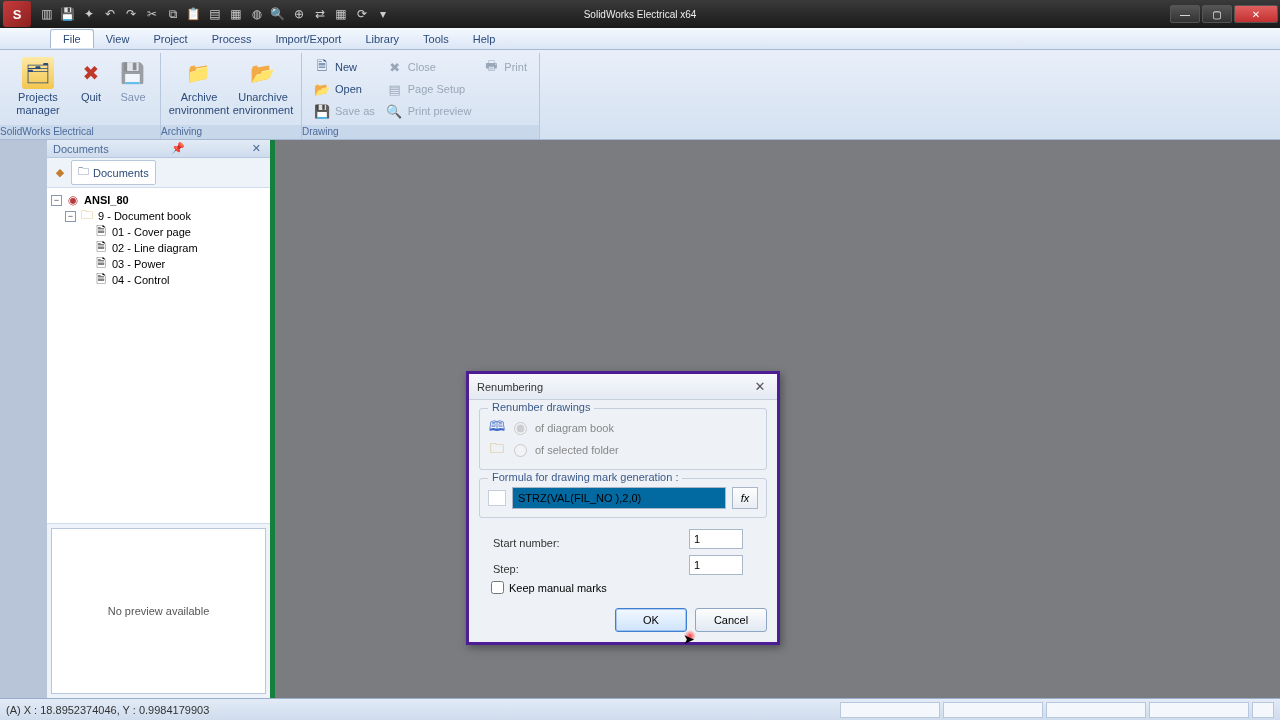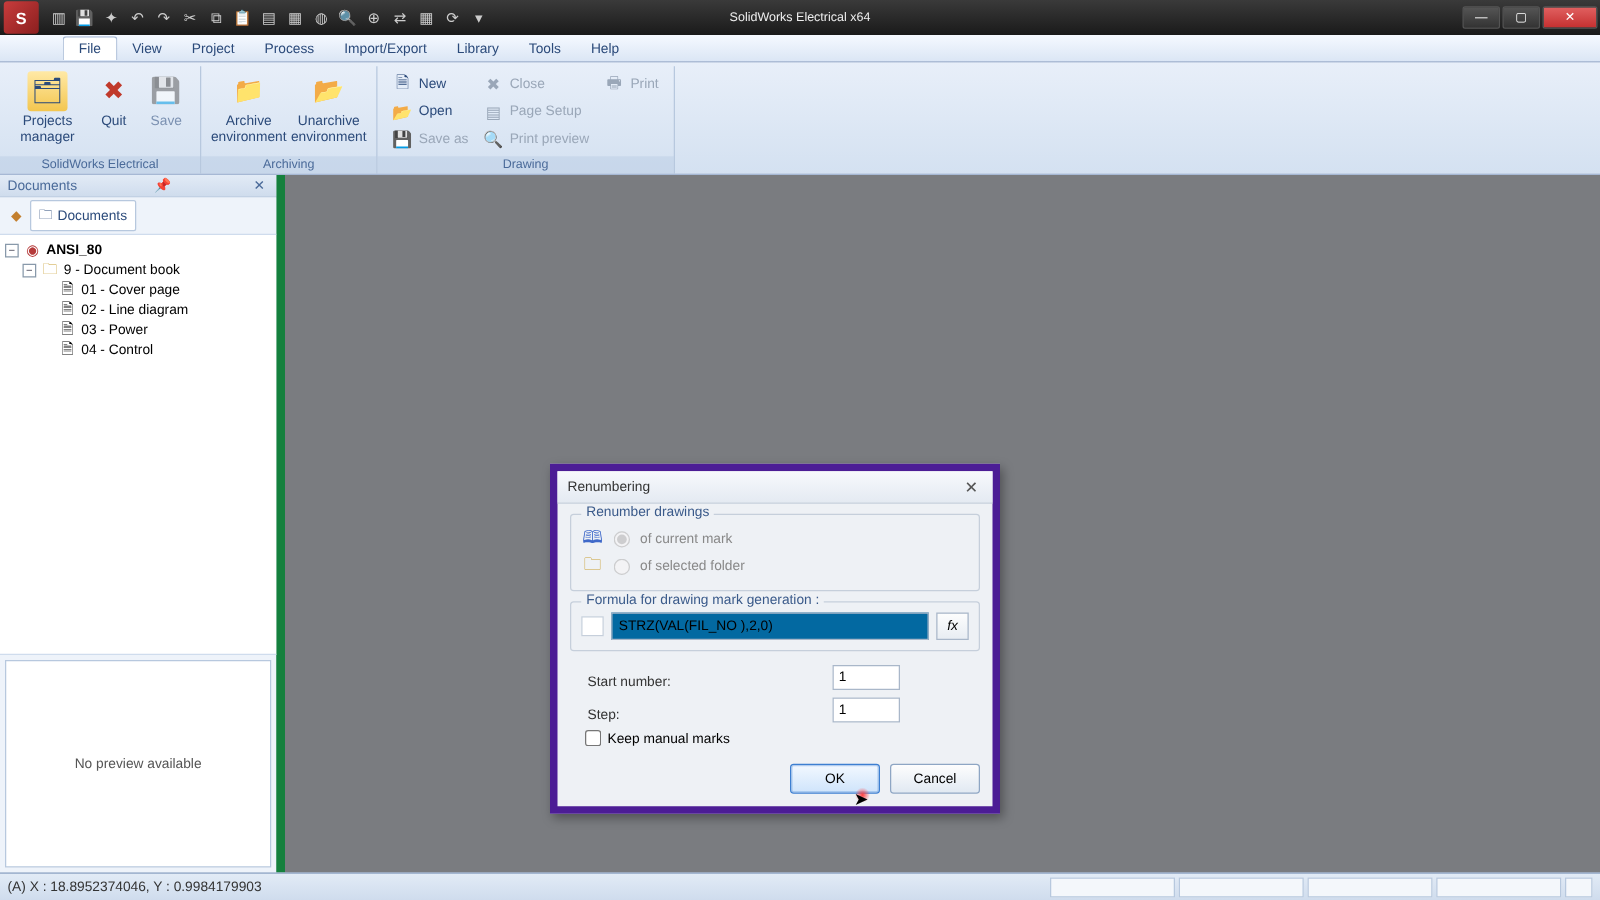--- a/index.html
+++ b/index.html
@@ -17,50 +17,50 @@
 
 
 .menubar { height: 22px; background: linear-gradient(to bottom,#f5f9ff,#dbe6f5); display: flex; align-items: center; padding-left: 50px; border-bottom: 1px solid #a6b8d4; }
 .menu-item { padding: 3px 12px; color: #2b4a7a; cursor: pointer; }
 .menu-item.active { background: #fff; border: 1px solid #a6b8d4; border-bottom: none; border-radius: 3px 3px 0 0; }
 
 
 .ribbon { height: 90px; background: linear-gradient(to bottom,#e8eff9,#d4e1f1); display: flex; border-bottom: 1px solid #a6b8d4; padding-top:3px; }
 .ribbon-group { border-right: 1px solid #b7c8de; display:flex; flex-direction:column; }
 .ribbon-group-body { display: flex; align-items: flex-start; padding: 2px 6px; flex:1; }
-.ribbon-group-label { text-align: center; font-size: 10px; color: #4a6a99; padding: 1px 0 2px; background: rgba(180,200,225,.4);}
+.ribbon-group-label { font-size: 10px; color: #4a6a99; padding: 1px 0 2px; background: rgba(180,200,225,.4);}
 .rbtn-large { display: flex; flex-direction: column; align-items: center; justify-content: flex-start; width: 64px; padding: 2px 2px; cursor: pointer; text-align:center; line-height:1.15; color:#2b4a7a; }
 .rbtn-large .ico { width: 32px; height: 32px; margin-bottom: 2px; border-radius:3px; display:flex; align-items:center; justify-content:center; font-size:20px;}
 .rbtn-small { display:flex; align-items:center; gap:5px; padding:2px 6px; color:#2b4a7a; cursor:pointer; }
 .rbtn-small.disabled { color:#9aa7b8; }
 .rbtn-small .sico { width:16px; height:16px; display:flex; align-items:center; justify-content:center; font-size:13px; }
 .small-col { display:flex; flex-direction:column; gap:2px; padding-top:2px;}
 
 
 .workspace { position: absolute; top: 140px; left: 0; right: 0; bottom: 22px; display: flex; }
-.dock-panel { width: 228px; background: #eef3fa; border-right: 7px solid #15803d; display:flex; flex-direction:column; }
+.dock-panel { width: 228px; background: #eef3fa; border-right: 5px solid #15803d; display:flex; flex-direction:column;margin-left:47px; }
 .dock-title { height: 18px; background: linear-gradient(#e2ebf6,#cfdced); padding: 1px 6px; color:#4a6a99; font-size:11px; display:flex; align-items:center; border-bottom:1px solid #b7c8de;}
 .dock-title .pin { margin-left:auto; color:#4a6a99; cursor:pointer; padding:0 3px;}
 .dock-tabs { display:flex; align-items:center; gap:2px; padding:2px 4px; background:#eef3fa; border-bottom:1px solid #cfdced;}
 .dock-tab { display:flex; align-items:center; gap:4px; padding:2px 6px; border:1px solid #b7c8de; background:#fff; border-radius:2px; cursor:pointer; color:#2b4a7a; }
 .tree { flex:1; background:#fff; padding:4px 2px; overflow:auto; border-bottom:1px solid #cfdced; }
 .tree-row { display:flex; align-items:center; gap:3px; padding:1px 2px; cursor:pointer; white-space:nowrap;}
 .tree-row .exp { width:11px; height:11px; border:1px solid #8899aa; display:flex; align-items:center; justify-content:center; font-size:9px; line-height:1; color:#445; background:#fff;}
 .tree-row .ticon { width:16px; height:14px; display:flex; align-items:center; justify-content:center; font-size:12px;}
 .preview-box { height: 166px; border:1px solid #b7c8de; margin:4px; background:#fff; display:flex; align-items:center; justify-content:center; color:#555; }
 .preview-check { padding:2px 6px; display:flex; align-items:center; gap:4px; background:#eef3fa; border-top:1px solid #cfdced;}
 .canvas { flex:1; background: #7a7c80; }
 
 
 .statusbar { position:absolute; left:0; right:0; bottom:0; height:22px; background: linear-gradient(#e2ebf6,#cfdced); border-top:1px solid #99aecb; display:flex; align-items:center; padding:0 6px; color:#333; }
 .statusbar .spacer{flex:1;}
 .status-slot{ width:100px; height:16px; border:1px solid #b7c8de; margin-left:3px; background:#f4f7fb;}
 
 
-.dialog { position:absolute; left:440px; top:371px; width:360px; background:#eef1f5; border:6px solid #4c1d95; box-shadow: 2px 3px 8px rgba(0,0,0,.35); }
+.dialog { position:absolute; left:466px; top:371px; width:314px; background:#eef1f5; border:3px solid #4c1d95; box-shadow: 2px 3px 8px rgba(0,0,0,.35); }
 .dialog-title { height:26px; background: linear-gradient(#f7f9fc,#e4eaf2); display:flex; align-items:center; padding:0 8px; border-bottom:1px solid #c6cfdb; color:#333; }
 .dialog-title .x { margin-left:auto; width:18px; height:16px; display:flex; align-items:center; justify-content:center; color:#555; cursor:pointer; font-size:13px;}
 .dialog-body { padding:8px 10px 10px; }
 .fieldset { border:1px solid #c6cfdb; border-radius:3px; padding:8px 8px 8px; margin-bottom:8px; position:relative; }
 .fieldset .legend { position:absolute; top:-8px; left:8px; background:#eef1f5; padding:0 4px; color:#3a5a8a; font-size:11px;}
 .radio-row { display:flex; align-items:center; gap:8px; padding:3px 0; color:#888;}
 .radio-row .ricon{ width:18px; height:16px; display:flex; align-items:center; justify-content:center; font-size:14px;}
 .radio-row input[type=radio]{ accent-color:#888;}
 .formula-row{ display:flex; align-items:center; gap:6px;}
 .formula-row .ficon{ width:18px; height:16px; border:1px solid #c6cfdb; background:#fff;}
@@ -257,21 +257,21 @@
   <div class="dialog-title">
     <span>Renumbering</span>
     <span class="x">✕</span>
   </div>
   <div class="dialog-body">
     <div class="fieldset">
       <span class="legend">Renumber drawings</span>
       <div class="radio-row">
         <span class="ricon" style="color:#3f69c9;">🕮</span>
         <input type="radio" checked="" disabled="" style="">
-        <span>of current mark</span>
+        <span>of diagram book</span>
       </div>
       <div class="radio-row">
         <span class="ricon" style="color:#caa33a;">🗀</span>
         <input type="radio" disabled="" style="">
         <span>of selected folder</span>
       </div>
     </div>
     <div class="fieldset">
       <span class="legend">Formula for drawing mark generation :</span>
       <div class="formula-row">

